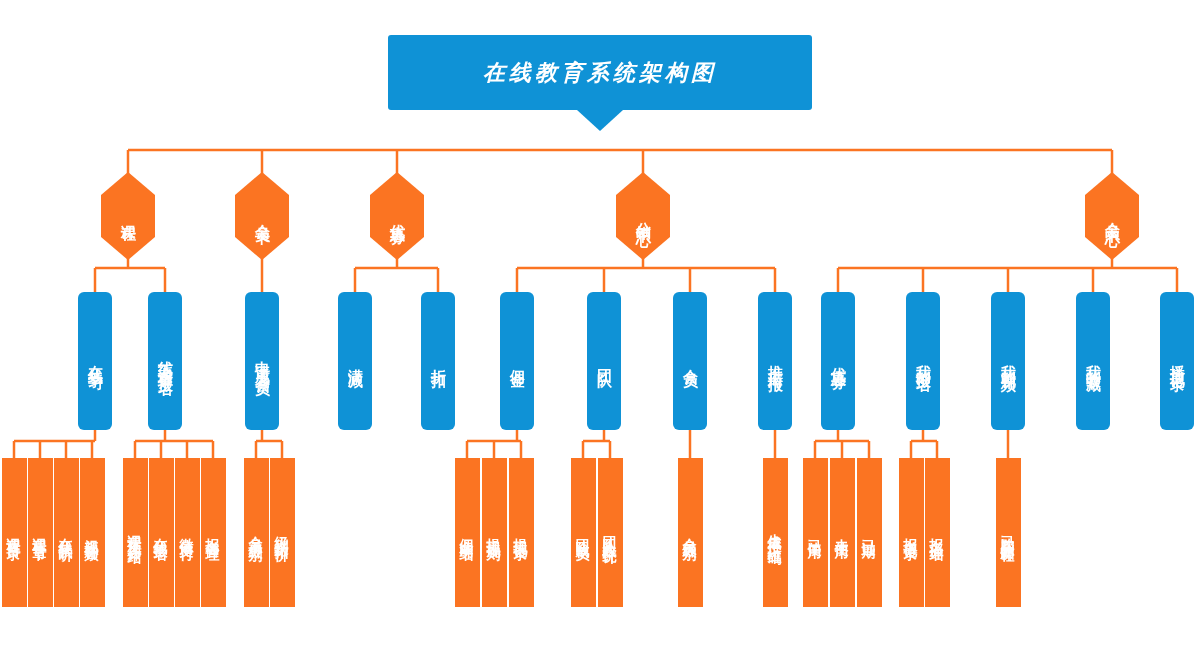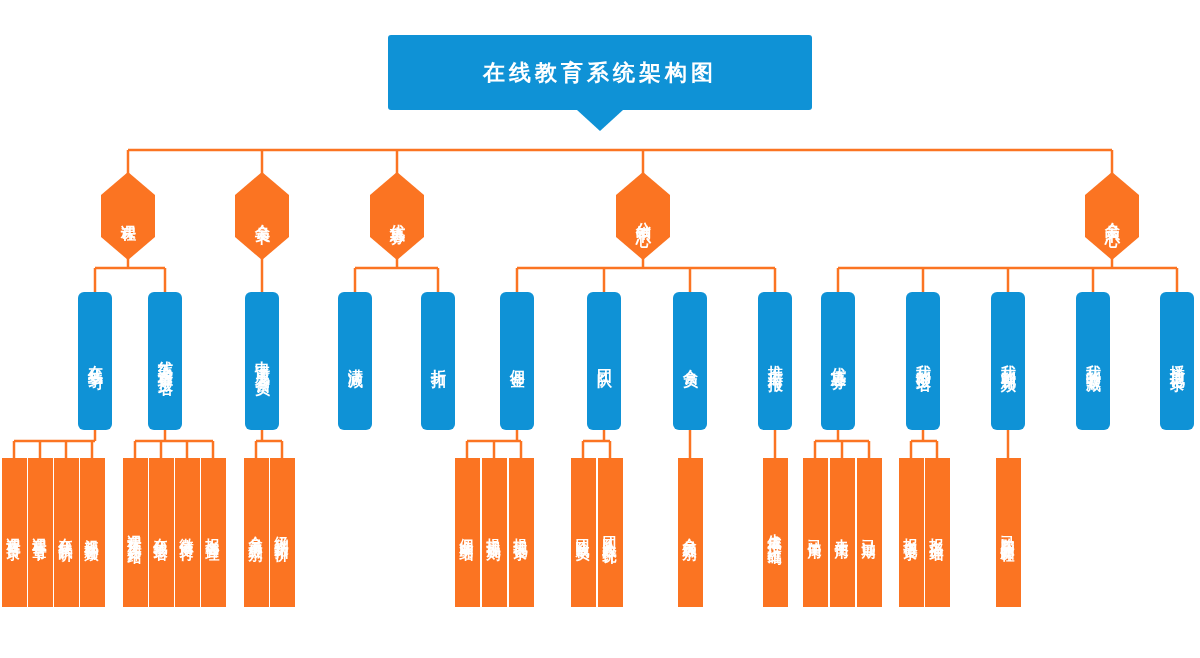--- a/index.html
+++ b/index.html
@@ -4,21 +4,21 @@
 <style>
   html,body{margin:0;padding:0;background:#ffffff;}
   .stage{
     position:relative;width:1200px;height:658px;background:#ffffff;overflow:hidden;
     font-family:"DejaVu Sans","Liberation Sans",sans-serif;
   }
   #wires{position:absolute;left:0;top:0;width:1200px;height:658px;z-index:1;}
   .title-box{
     position:absolute;left:388px;top:35px;width:424px;height:75px;
     background:var(--blue);border-radius:3px;z-index:2;
-    display:flex;align-items:center;justify-content:center;
+    display:flex;align-items:center;justify-content:center;font-style:italic;
   }
   .title-box span{
     color:#fff;font-size:22px;font-weight:bold;letter-spacing:4px;
   }
   .title-arrow{
     position:absolute;left:50%;top:75px;transform:translateX(-50%);
     width:0;height:0;border-left:23px solid transparent;border-right:23px solid transparent;
     border-top:21px solid var(--blue);
   }
   .hex{

